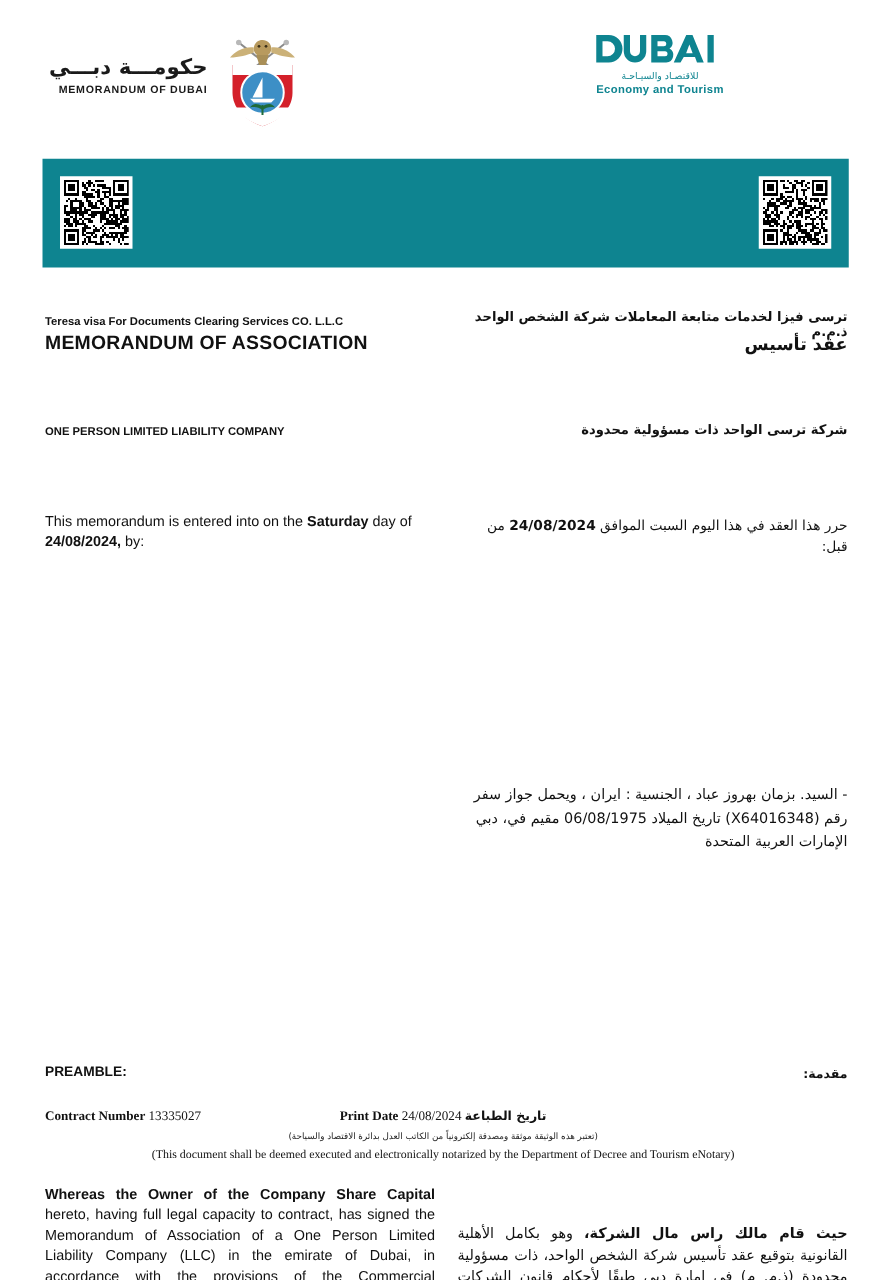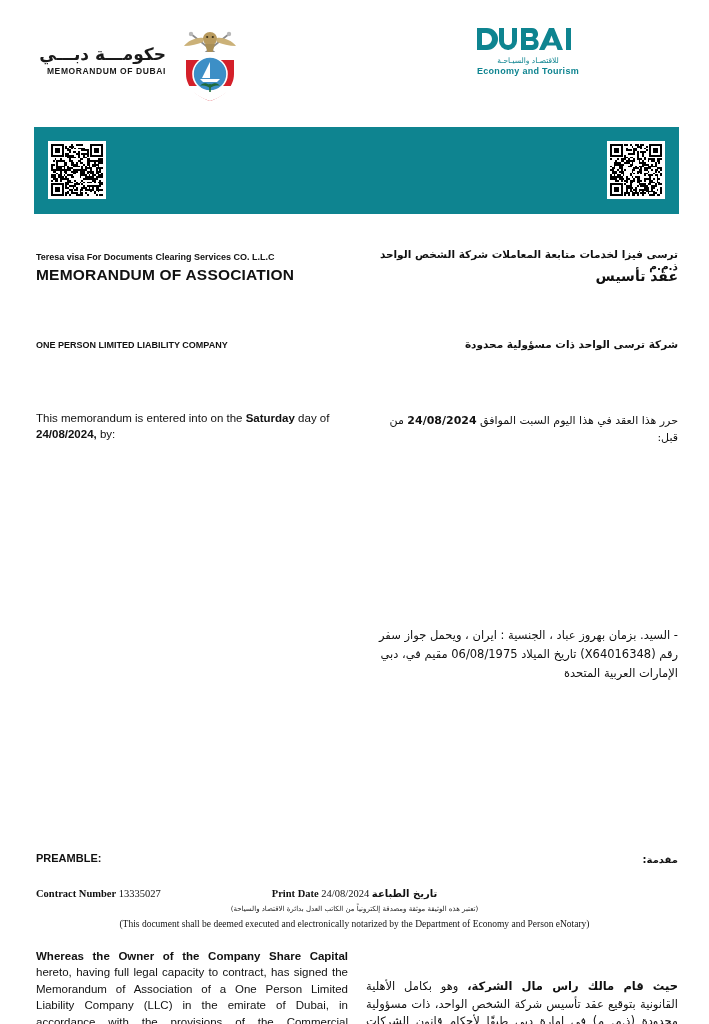--- a/index.html
+++ b/index.html
@@ -923,16 +923,16 @@
     <div class="f-line1">
       <div class="f-contract"><span class="lbl">Contract Number</span>
         <span>13335027</span>
       </div>
       <div class="f-print"><span class="lbl">Print Date</span>
         <span>24/08/2024</span>
         <span class="ar">تاريخ الطباعة</span>
       </div>
     </div>
     <div class="f-ar-note">(تعتبر هذه الوثيقة موثقة ومصدقة إلكترونياً من الكاتب العدل بدائرة الاقتصاد والسياحة)</div>
-    <div class="f-en-note">(This document shall be deemed executed and electronically notarized by the Department of Economy and Person eNotary)</div>
+    <div class="f-en-note">(This document shall be deemed executed and electronically notarized by the Department of Decree and Tourism eNotary)</div>
   </div>
 
 </div>
 
 </body></html>

